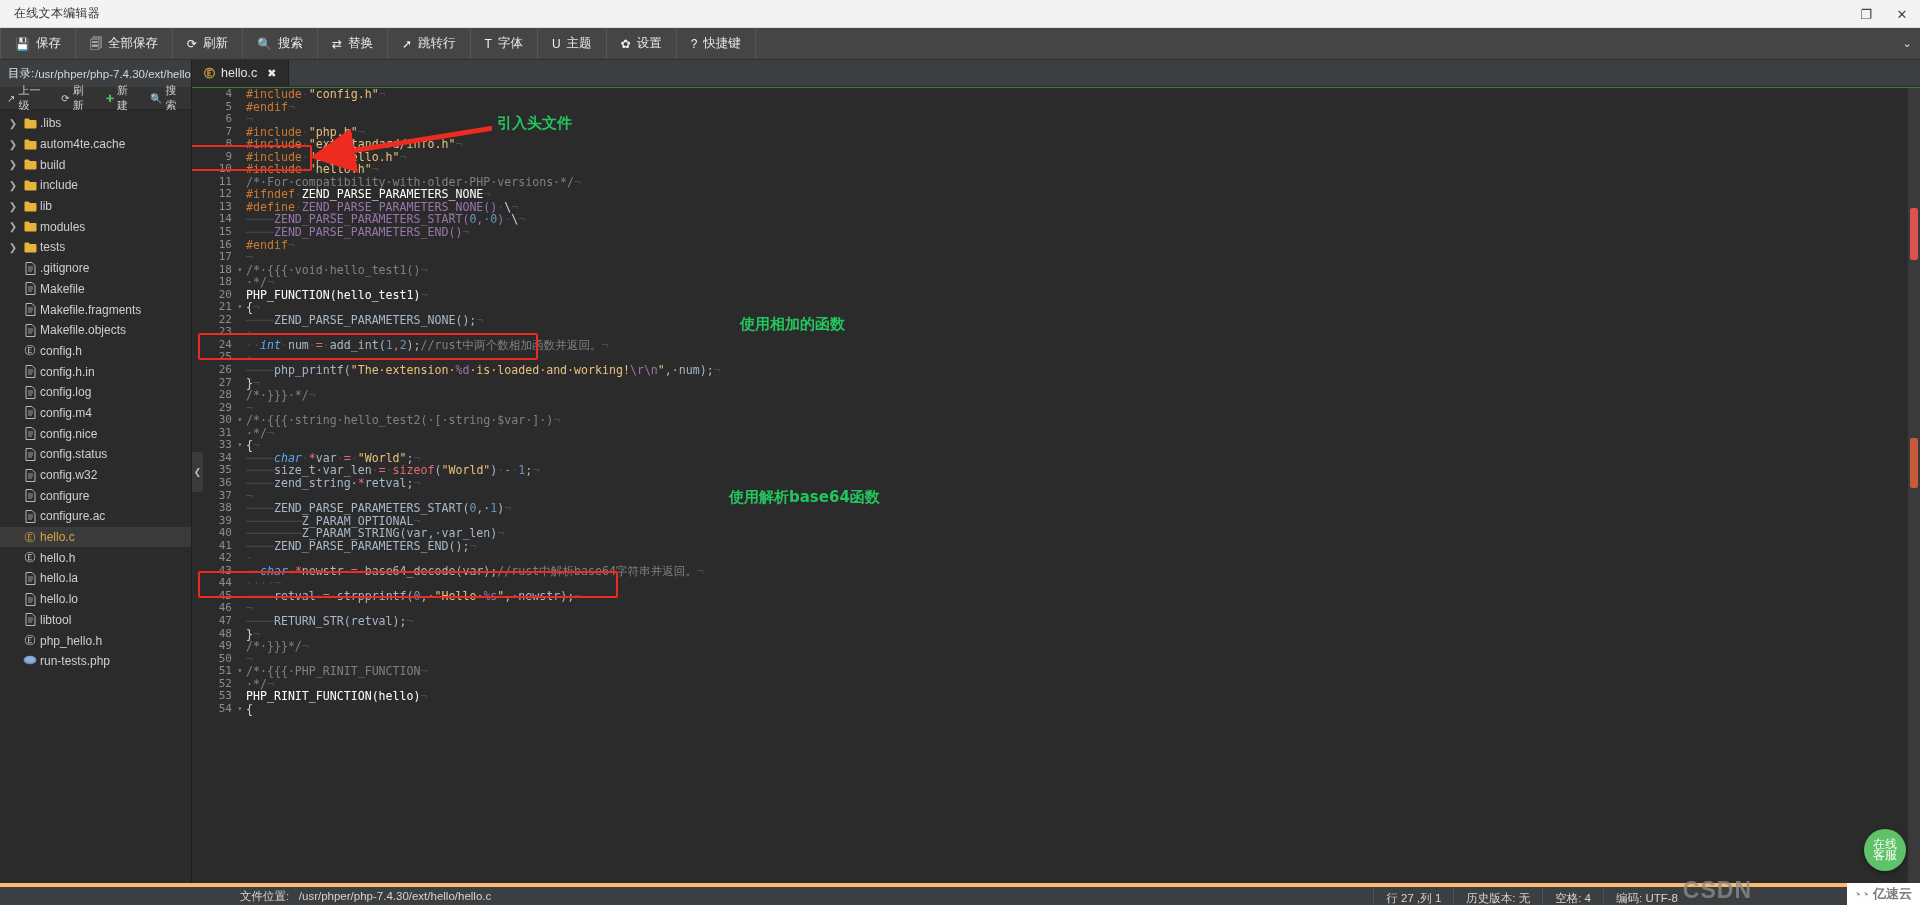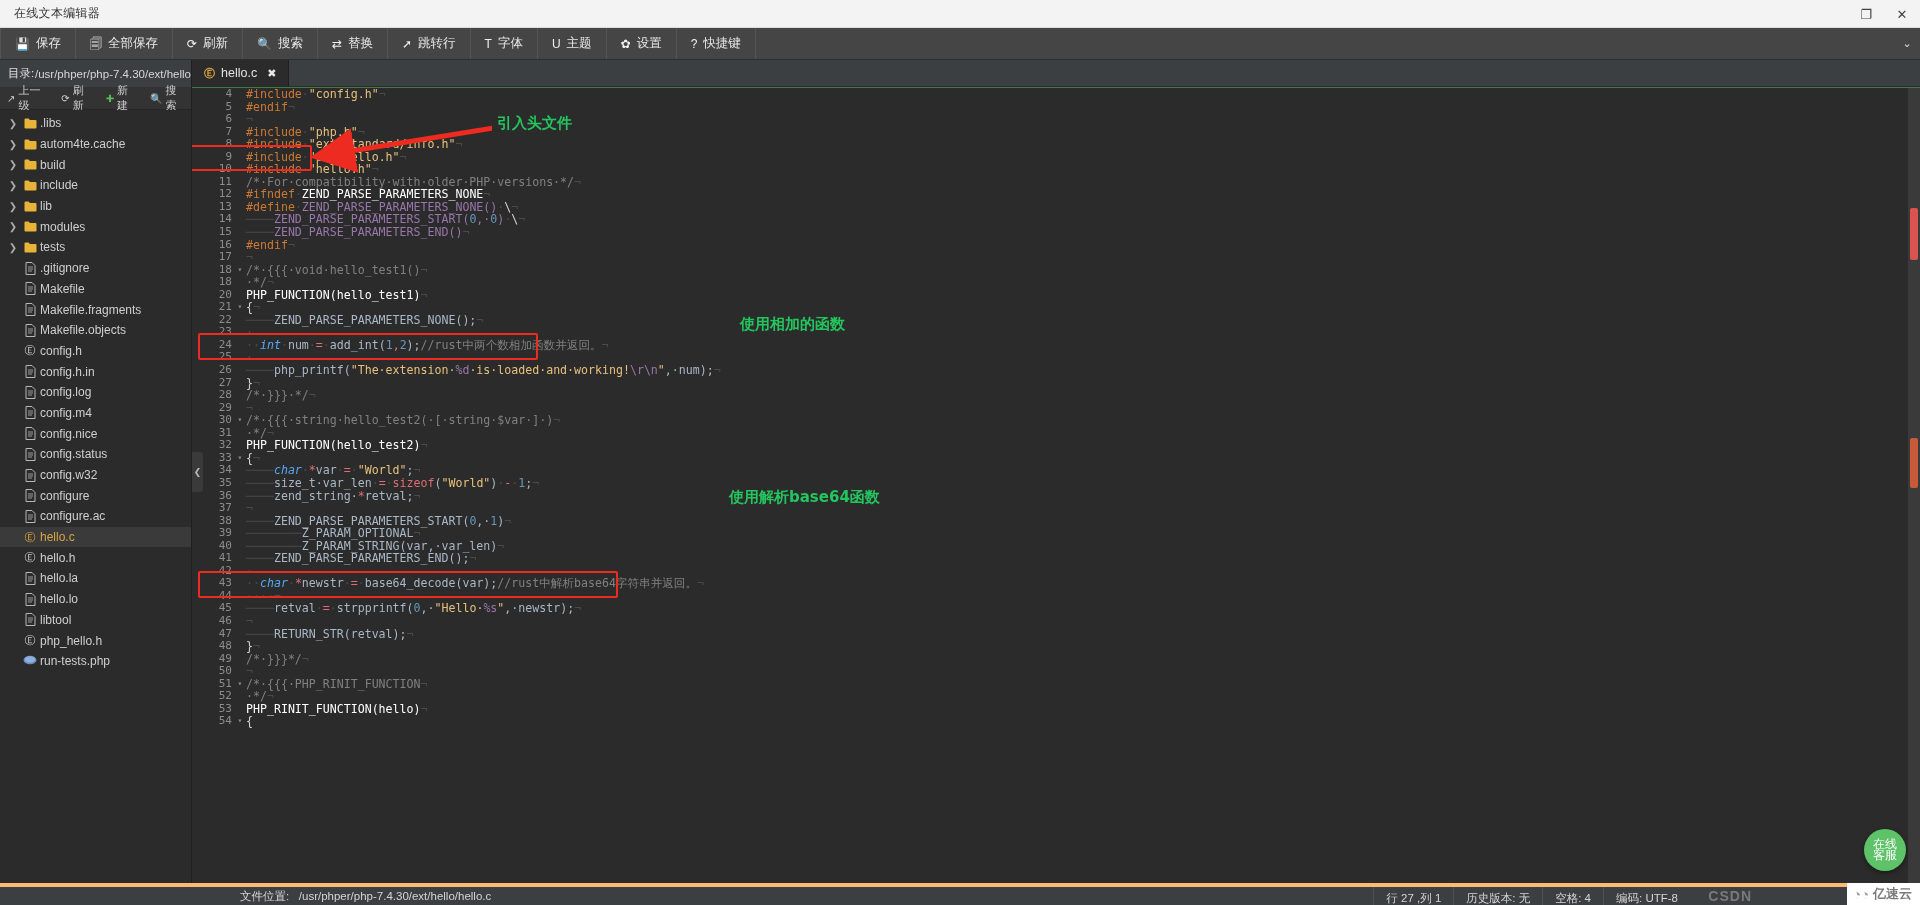--- a/index.html
+++ b/index.html
@@ -312,21 +312,21 @@
     padding: 0 12px;
     border-left: 1px solid #4f5254;
     height: 22px;
     display: flex; align-items: center;
     white-space: nowrap;
   }
   .watermark {
     position: absolute;
     right: 168px; bottom: 1px;
     color: #8e8e8e;
-    font-size: 14px;
+    font-size: 23px;
     font-weight: bold;
     opacity: .75;
     letter-spacing: 1px;
   }
   .ysy {
     position: absolute;
     right: 0; bottom: 0;
     background: #fff;
     height: 22px;
     display: flex; align-items: center;
@@ -701,21 +701,20 @@
           <div class="cline"><span class="gut">22</span><span class="fold"></span><span class="ctext"><span class="s-ws">────</span><span class="s-def">ZEND_PARSE_PARAMETERS_NONE();</span><span class="s-ws">¬</span></span></div>
           <div class="cline"><span class="gut">23</span><span class="fold"></span><span class="ctext"><span class="s-ws">·</span></span></div>
           <div class="cline"><span class="gut">24</span><span class="fold"></span><span class="ctext"><span class="s-ws">··</span><span class="s-kw">int</span><span class="s-ws">·</span><span class="s-def">num</span><span class="s-ws">·</span><span class="s-op">=</span><span class="s-ws">·</span><span class="s-def">add_int(</span><span class="s-num">1</span><span class="s-op">,</span><span class="s-num">2</span><span class="s-def">);</span><span class="s-cmt">//rust中两个数相加函数并返回。</span><span class="s-ws">¬</span></span></div>
           <div class="cline"><span class="gut">25</span><span class="fold"></span><span class="ctext"><span class="s-ws">·</span></span></div>
           <div class="cline"><span class="gut">26</span><span class="fold"></span><span class="ctext"><span class="s-ws">────</span><span class="s-def">php_printf(</span><span class="s-str">"The·extension·</span><span class="s-fmt">%d</span><span class="s-str">·is·loaded·and·working!</span><span class="s-fmt">\r\n</span><span class="s-str">"</span><span class="s-def">,·num);</span><span class="s-ws">¬</span></span></div>
           <div class="cline"><span class="gut">27</span><span class="fold"></span><span class="ctext"><span class="s-plain">}</span><span class="s-ws">¬</span></span></div>
           <div class="cline"><span class="gut">28</span><span class="fold"></span><span class="ctext"><span class="s-cmt">/*·}}}·*/</span><span class="s-ws">¬</span></span></div>
           <div class="cline"><span class="gut">29</span><span class="fold"></span><span class="ctext"><span class="s-ws">¬</span></span></div>
           <div class="cline"><span class="gut">30</span><span class="fold">▾</span><span class="ctext"><span class="s-cmt">/*·{{{·string·hello_test2(·[·string·$var·]·)</span><span class="s-ws">¬</span></span></div>
           <div class="cline"><span class="gut">31</span><span class="fold"></span><span class="ctext"><span class="s-cmt">·*/</span><span class="s-ws">¬</span></span></div>
-          <div class="cline"><span class="gut">32</span><span class="fold"></span><span class="ctext"><span class="s-fn">PHP_FUNCTION(hello_test2)</span><span class="s-ws">¬</span></span></div>
           <div class="cline"><span class="gut">33</span><span class="fold">▾</span><span class="ctext"><span class="s-plain">{</span><span class="s-ws">¬</span></span></div>
           <div class="cline"><span class="gut">34</span><span class="fold"></span><span class="ctext"><span class="s-ws">────</span><span class="s-kw">char</span><span class="s-ws">·</span><span class="s-op">*</span><span class="s-def">var</span><span class="s-ws">·</span><span class="s-op">=</span><span class="s-ws">·</span><span class="s-str">"World"</span><span class="s-def">;</span><span class="s-ws">¬</span></span></div>
           <div class="cline"><span class="gut">35</span><span class="fold"></span><span class="ctext"><span class="s-ws">────</span><span class="s-def">size_t·var_len</span><span class="s-ws">·</span><span class="s-op">=</span><span class="s-ws">·</span><span class="s-op">sizeof</span><span class="s-def">(</span><span class="s-str">"World"</span><span class="s-def">)</span><span class="s-ws">·</span><span class="s-op">-</span><span class="s-ws">·</span><span class="s-num">1</span><span class="s-def">;</span><span class="s-ws">¬</span></span></div>
           <div class="cline"><span class="gut">36</span><span class="fold"></span><span class="ctext"><span class="s-ws">────</span><span class="s-def">zend_string·</span><span class="s-op">*</span><span class="s-def">retval;</span><span class="s-ws">¬</span></span></div>
           <div class="cline"><span class="gut">37</span><span class="fold"></span><span class="ctext"><span class="s-ws">¬</span></span></div>
           <div class="cline"><span class="gut">38</span><span class="fold"></span><span class="ctext"><span class="s-ws">────</span><span class="s-def">ZEND_PARSE_PARAMETERS_START(</span><span class="s-num">0</span><span class="s-def">,·</span><span class="s-num">1</span><span class="s-def">)</span><span class="s-ws">¬</span></span></div>
           <div class="cline"><span class="gut">39</span><span class="fold"></span><span class="ctext"><span class="s-ws">────────</span><span class="s-def">Z_PARAM_OPTIONAL</span><span class="s-ws">¬</span></span></div>
           <div class="cline"><span class="gut">40</span><span class="fold"></span><span class="ctext"><span class="s-ws">────────</span><span class="s-def">Z_PARAM_STRING(var,·var_len)</span><span class="s-ws">¬</span></span></div>
           <div class="cline"><span class="gut">41</span><span class="fold"></span><span class="ctext"><span class="s-ws">────</span><span class="s-def">ZEND_PARSE_PARAMETERS_END();</span><span class="s-ws">¬</span></span></div>
           <div class="cline"><span class="gut">42</span><span class="fold"></span><span class="ctext"><span class="s-ws">·</span></span></div>

